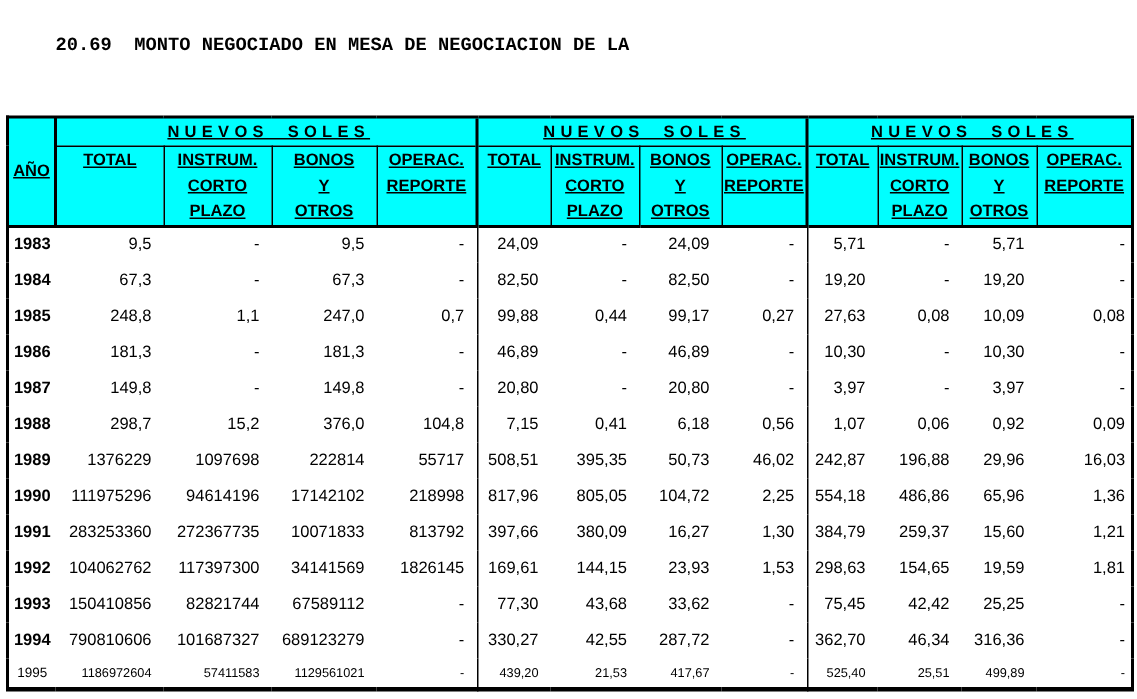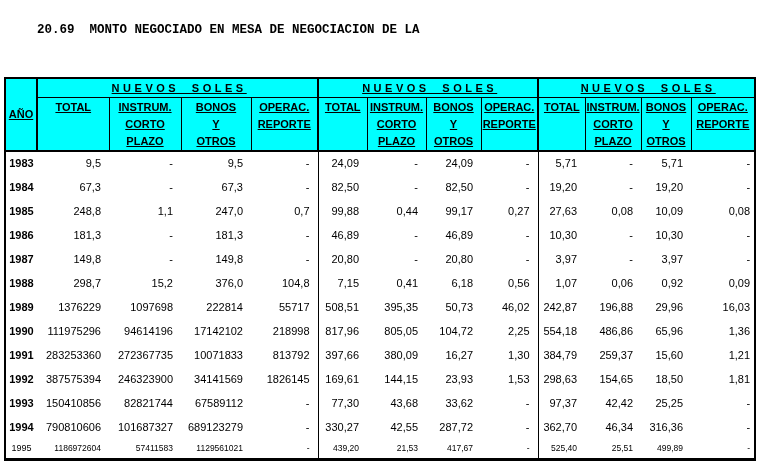--- a/index.html
+++ b/index.html
@@ -253,44 +253,44 @@
           <td>380,09</td>
           <td>16,27</td>
           <td>1,30</td>
           <td class="gstart">384,79</td>
           <td>259,37</td>
           <td>15,60</td>
           <td class="last-col">1,21</td>
         </tr>
         <tr>
           <td class="year-cell">1992</td>
-          <td>387575394</td>
-          <td>246323900</td>
+          <td>104062762</td>
+          <td>117397300</td>
           <td>34141569</td>
           <td>1826145</td>
           <td class="gstart">169,61</td>
           <td>144,15</td>
           <td>23,93</td>
           <td>1,53</td>
           <td class="gstart">298,63</td>
           <td>154,65</td>
-          <td>18,50</td>
+          <td>19,59</td>
           <td class="last-col">1,81</td>
         </tr>
         <tr>
           <td class="year-cell">1993</td>
           <td>150410856</td>
           <td>82821744</td>
           <td>67589112</td>
           <td>-</td>
           <td class="gstart">77,30</td>
           <td>43,68</td>
           <td>33,62</td>
           <td>-</td>
-          <td class="gstart">97,37</td>
+          <td class="gstart">75,45</td>
           <td>42,42</td>
           <td>25,25</td>
           <td class="last-col">-</td>
         </tr>
         <tr>
           <td class="year-cell">1994</td>
           <td>790810606</td>
           <td>101687327</td>
           <td>689123279</td>
           <td>-</td>

